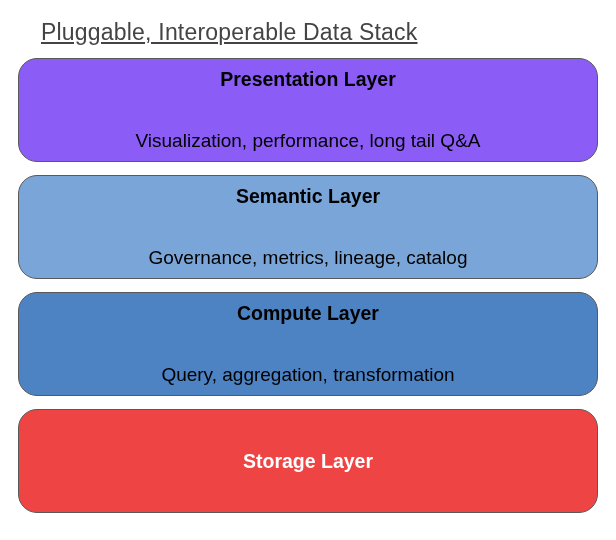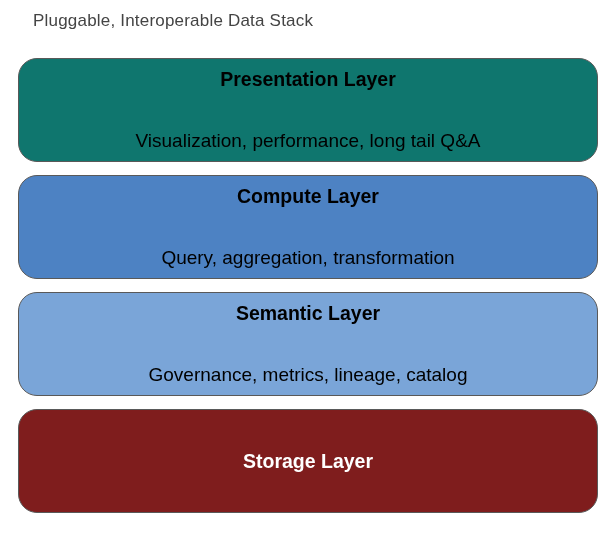--- a/index.html
+++ b/index.html
@@ -15,26 +15,27 @@
     overflow: hidden;
   }
   .canvas {
     position: absolute;
     inset: 0;
   }
   .diagram-title {
     position: absolute;
     left: 33px;
     top: 11px;
-    margin: 0;
-    font-size: 17px;
+    margin: 8px;
+    font-size: 23px;
     font-weight: 400;
     color: #444444;
     letter-spacing: 0.2px;
     white-space: nowrap;
+    text-decoration: underline;
   }
   .layer-stack {
     position: absolute;
     left: 18px;
     top: 58px;
     width: 580px;
     display: flex;
     flex-direction: column;
     gap: 13px;
   }
@@ -64,33 +65,33 @@
   }
 </style>
 </head>
 <body>
 
 <div class="canvas">
   <h1 class="diagram-title" style="color: rgb(68, 68, 68);">Pluggable, Interoperable Data Stack</h1>
 
   <div class="layer-stack">
 
-    <div class="layer" style="background: #0f766e; color: rgb(0, 0, 0); border-color: rgb(89, 89, 89); align-items: center;">
+    <div class="layer" style="background: #8b5cf6; color: rgb(0, 0, 0); border-color: rgb(89, 89, 89); align-items: center;">
       <div class="layer-title">Presentation Layer</div>
       <div class="layer-subtitle">Visualization, performance, long tail Q&amp;A</div>
+    </div>
+
+    <div class="layer" style="background: rgb(122, 165, 216); color: rgb(0, 0, 0); border-color: rgb(89, 89, 89);">
+      <div class="layer-title">Semantic Layer</div>
+      <div class="layer-subtitle">Governance, metrics, lineage, catalog</div>
     </div>
 
     <div class="layer" style="background: rgb(77, 130, 195); color: rgb(0, 0, 0); border-color: rgb(89, 89, 89);">
       <div class="layer-title">Compute Layer</div>
       <div class="layer-subtitle">Query, aggregation, transformation</div>
     </div>
 
-    <div class="layer" style="background: rgb(122, 165, 216); color: rgb(0, 0, 0); border-color: rgb(89, 89, 89);">
-      <div class="layer-title">Semantic Layer</div>
-      <div class="layer-subtitle">Governance, metrics, lineage, catalog</div>
-    </div>
-
-    <div class="layer" style="background: #7f1d1d; color: rgb(255, 255, 255); border-color: rgb(89, 89, 89);">
+    <div class="layer" style="background: #ef4444; color: rgb(255, 255, 255); border-color: rgb(89, 89, 89);">
       <div class="layer-title">Storage Layer</div>
     </div>
 
   </div>
 </div>
 
 </body></html>

